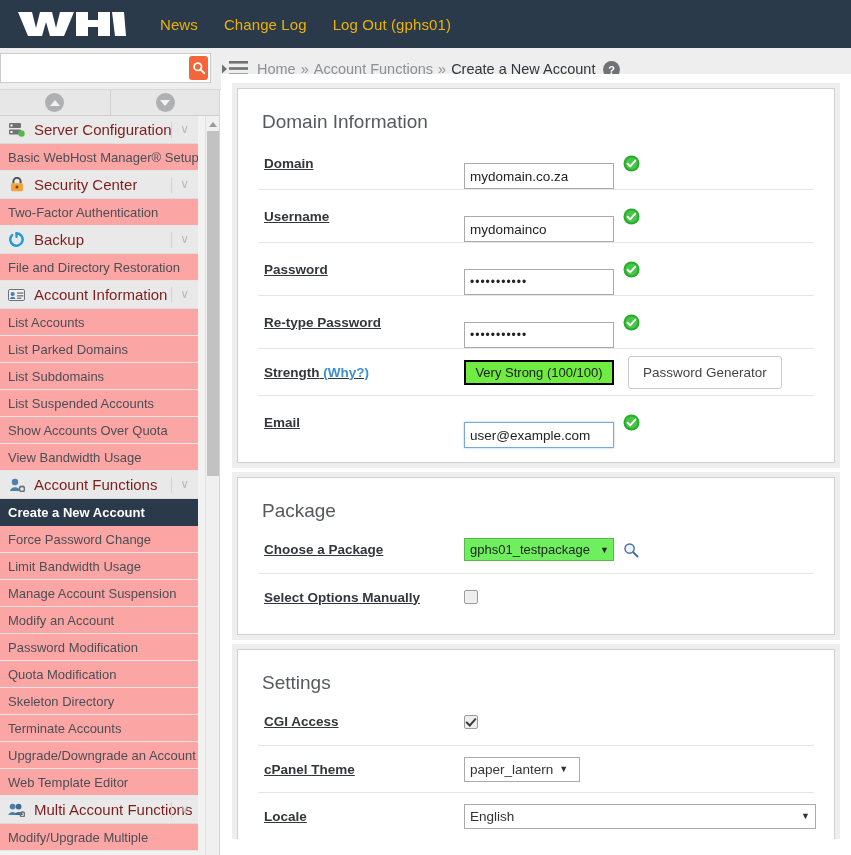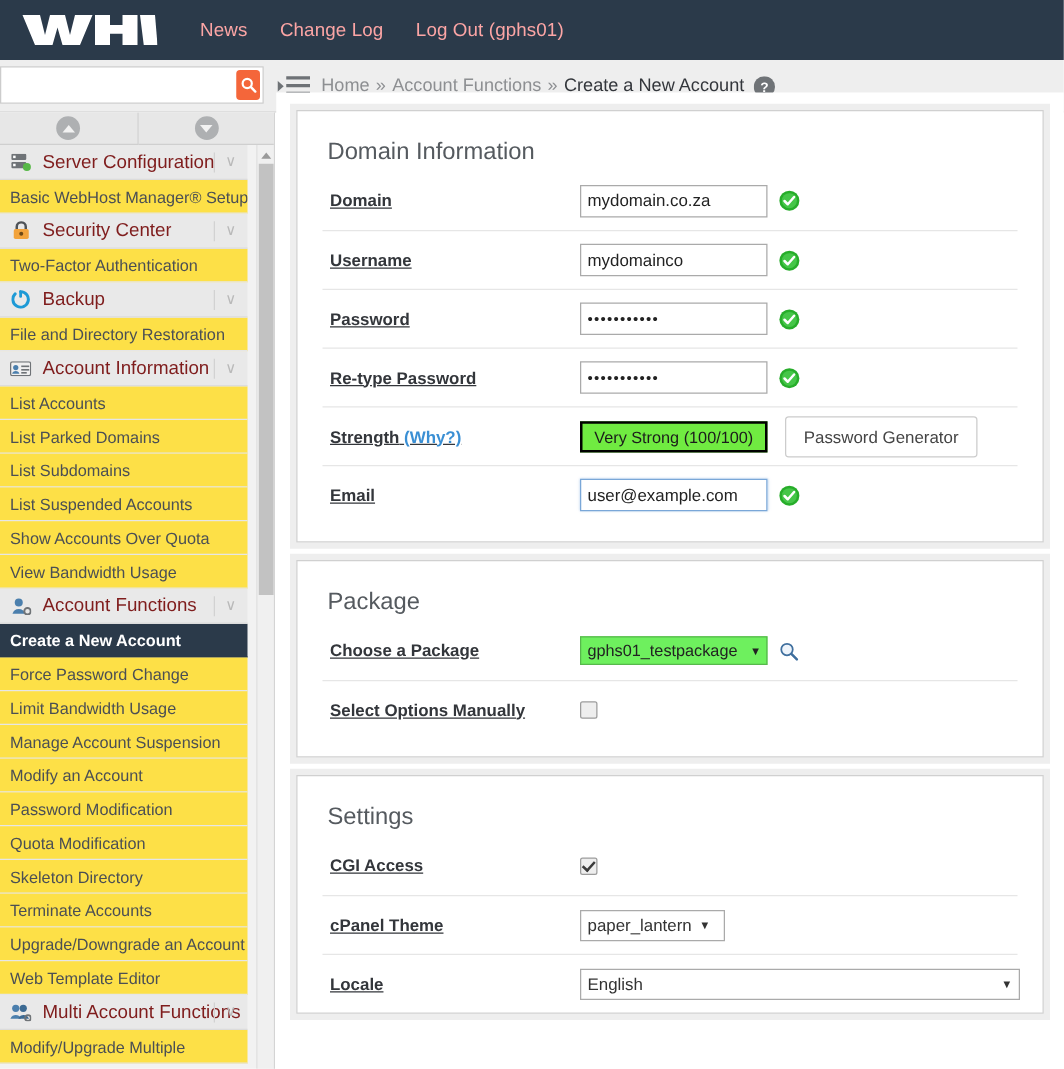--- a/index.html
+++ b/index.html
@@ -20,21 +20,21 @@
     background: #2b3a4a;
     display: flex; align-items: center;
   }
   #whm-logo {
     margin-left: 14px;
     width: 112px; height: 34px;
     display: flex; align-items: center; justify-content: center;
   }
   #whm-logo svg { display: block; }
   .topnav-link {
-    color: #fca5a5;
+    color: #eab308;
     font-size: 15px;
     text-decoration: none;
     margin-left: 26px;
     white-space: nowrap;
     letter-spacing: .1px;
   }
   .topnav-link:first-of-type { margin-left: 34px; }
 
   
   #strip {
@@ -154,21 +154,21 @@
   .sb-group .gcaret {
     position: absolute; right: 9px; top: 6px;
     color: #b9b9b9; font-size: 12px;
   }
   .sb-group .gdiv {
     position: absolute; right: 26px; top: 6px;
     width: 1px; height: 16px; background: #d2d2d2;
   }
   .sb-item {
     height: 27px;
-    background: #fde047;
+    background: #fca5a5;
     border-bottom: 1px solid #e6e6e6;
     display: flex; align-items: center;
     padding-left: 8px;
     font-size: 13px;
     color: #4b4f54;
     cursor: pointer;
     white-space: nowrap; overflow: hidden;
     width: 198px;
   }
   .sb-item.active {
@@ -245,20 +245,21 @@
 
   .tinput {
     width: 150px; height: 26px;
     border: 1px solid #aaaaaa;
     background: #ffffff;
     padding: 0 5px;
     font-family: "Liberation Sans", sans-serif;
     font-size: 13.5px;
     color: #222222;
     outline: none;
+    margin-top: 26px;
   }
   .tinput.focused {
     border: 1px solid #7aa7d8;
     box-shadow: 0 0 2px rgba(110,160,220,.6);
   }
   .pw-dots {
     letter-spacing: 1px;
     font-size: 12px;
     color: #222;
     line-height: 24px;

